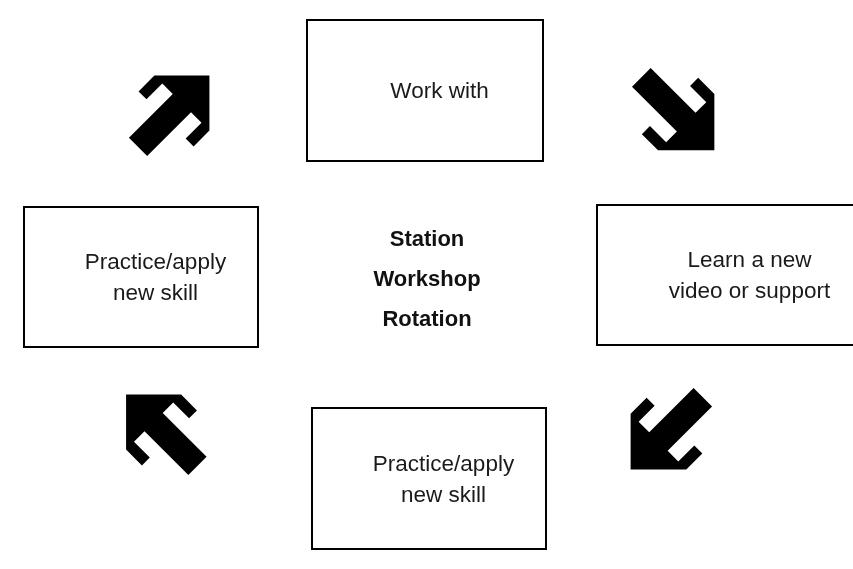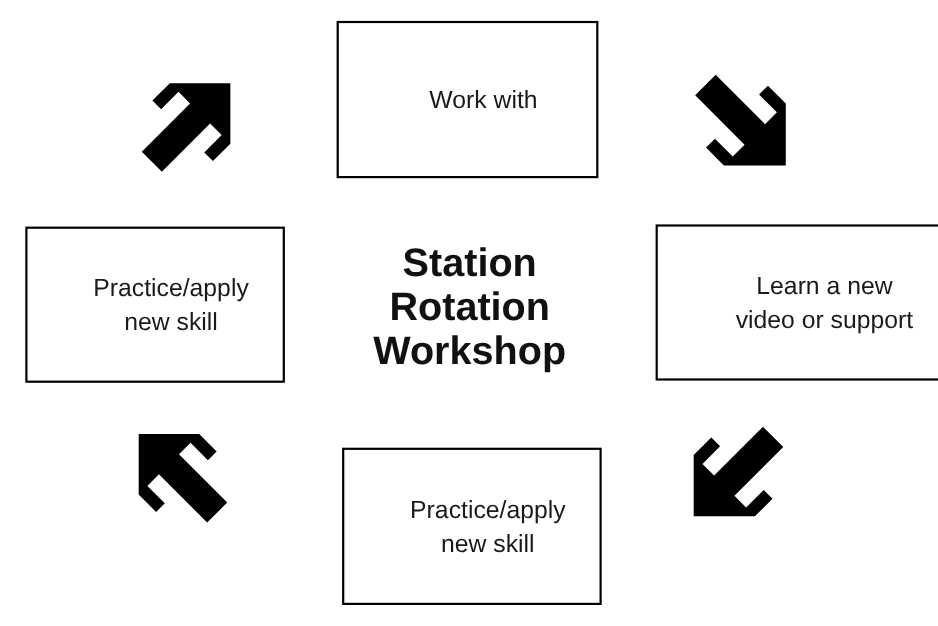--- a/index.html
+++ b/index.html
@@ -21,21 +21,21 @@
     box-sizing:border-box;
     padding-left:29px;
   }
   .node-top   {left:306px;top:19px; width:238px;height:143px;}
   .node-right {left:596px;top:204px;width:278px;height:142px;}
   .node-bottom{left:311px;top:407px;width:236px;height:143px;}
   .node-left  {left:23px; top:206px;width:236px;height:142px;}
   .cycle-title{
     position:absolute;left:307px;top:219px;width:240px;
     text-align:center;font-weight:bold;
-    font-size:36px;line-height:40px;color:#111111;
+    font-size:22px;line-height:40px;color:#111111;
   }
   .arrow{position:absolute;}
   .arrow polygon{fill:#000000;}
   .arrow-ne{left:126px;top:73px; width:86px;height:86px;}
   .arrow-se{left:629px;top:65px; width:88px;height:88px;}
   .arrow-sw{left:628px;top:385px;width:87px;height:87px;}
   .arrow-nw{left:123px;top:392px;width:87px;height:86px;}
 </style>
 </head>
 <body>
@@ -56,22 +56,22 @@
     <div>new skill</div>
   </div>
 
   <div class="node node-left">
     <div>Practice/apply</div>
     <div>new skill</div>
   </div>
 
   <div class="cycle-title">
     <div>Station</div>
+    <div>Workshop</div>
     <div>Rotation</div>
-    <div>Workshop</div>
   </div>
 
   <svg class="arrow arrow-ne" viewBox="0 0 100 100" aria-hidden="true">
     <polygon points="97,3 33,3 14.6,21.4 23.8,30.6 42.2,12.2 54.4,24.4 3.4,75.4 24.6,96.6 75.6,45.6 87.8,57.8 69.4,76.2 78.6,85.4 97,67"></polygon>
   </svg>
 
   <svg class="arrow arrow-se" viewBox="0 0 100 100" aria-hidden="true">
     <g transform="matrix(1,0,0,-1,0,100)">
       <polygon points="97,3 33,3 14.6,21.4 23.8,30.6 42.2,12.2 54.4,24.4 3.4,75.4 24.6,96.6 75.6,45.6 87.8,57.8 69.4,76.2 78.6,85.4 97,67"></polygon>
     </g>

